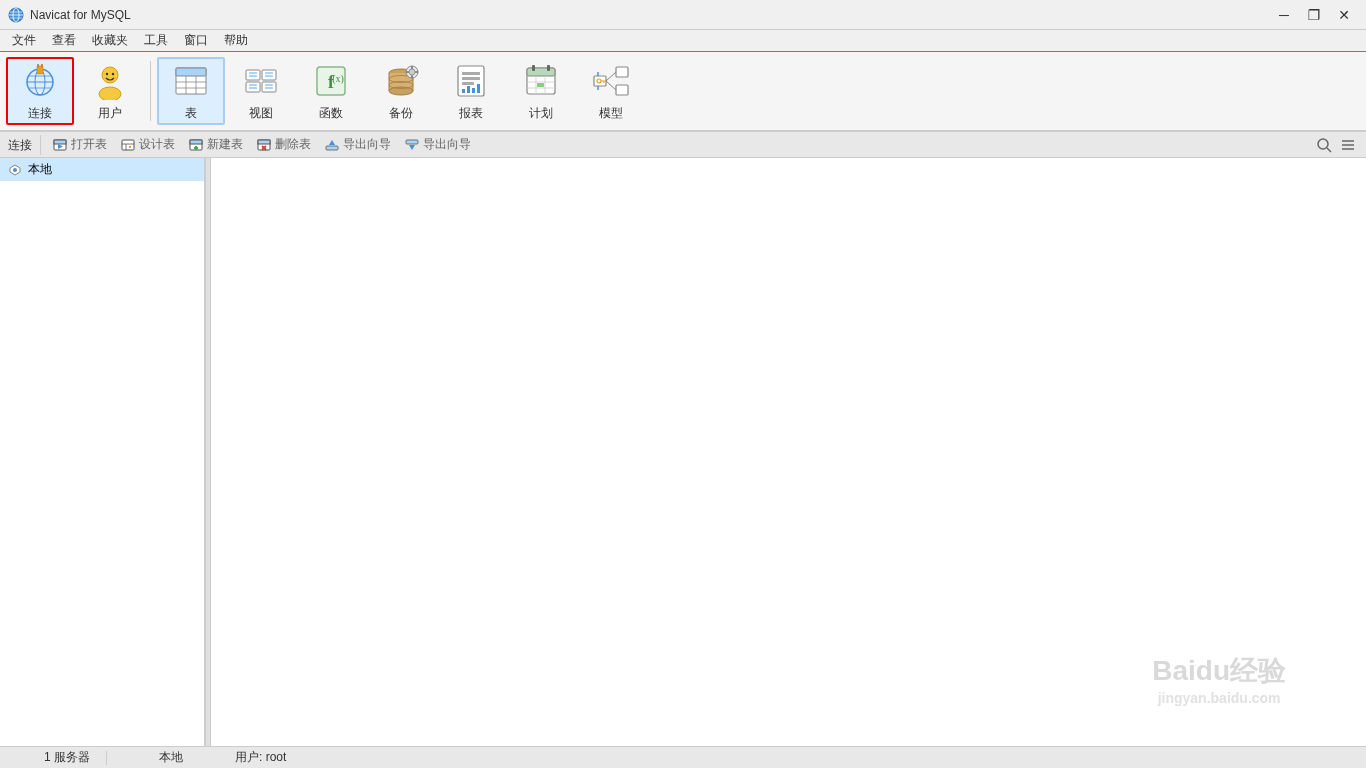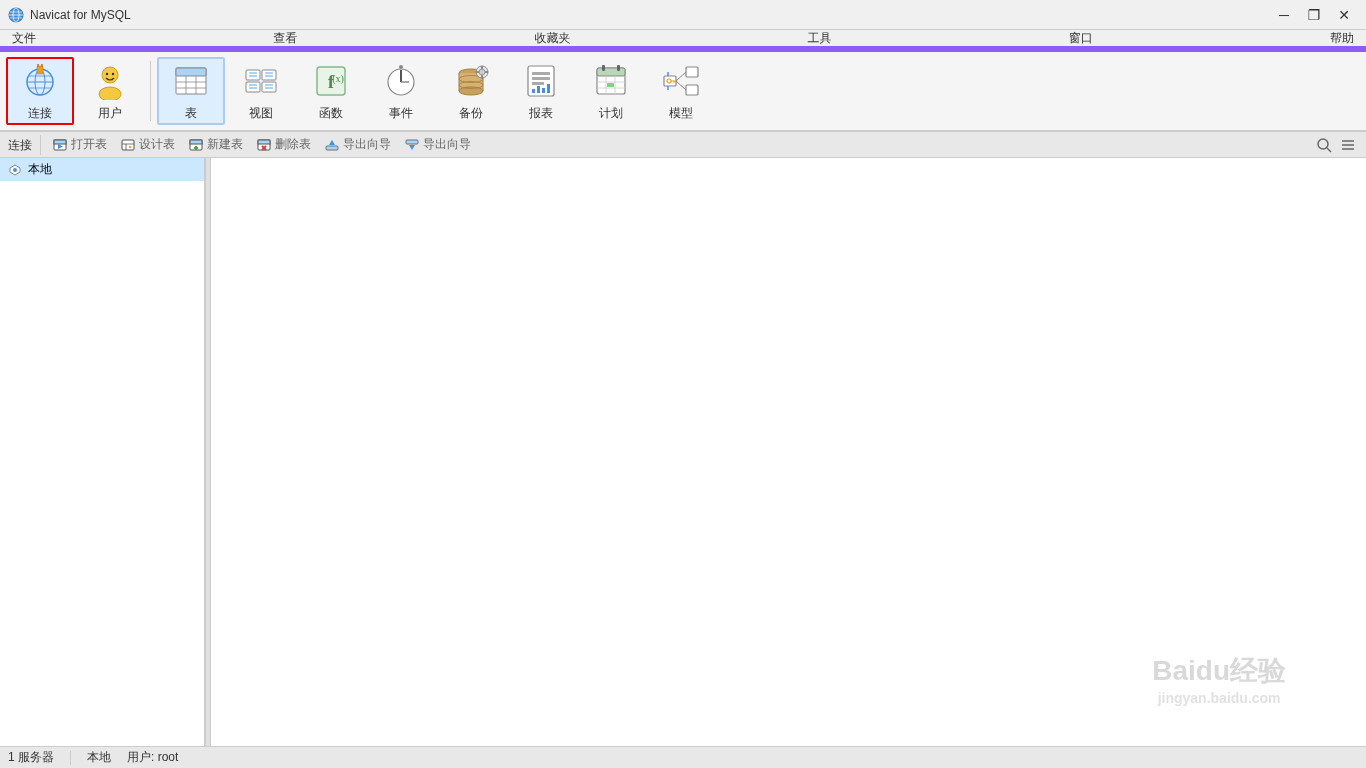--- a/index.html
+++ b/index.html
@@ -44,22 +44,21 @@
       color: #333;
     }
 
     
     #menu-bar {
       height: 22px;
       background: #f0f0f0;
       display: flex;
       align-items: center;
       padding: 0 4px;
-      border-bottom: 6px solid #8b5cf6;
-      justify-content: space-between;
+      border-bottom: 1px solid #8b5cf6;
     }
     .menu-item {
       padding: 2px 8px;
       cursor: pointer;
       font-size: 12px;
       color: #333;
     }
 
     
     #toolbar {
@@ -189,20 +188,21 @@
       align-items: center;
       padding: 0 8px;
       font-size: 12px;
       color: #333;
       gap: 16px;
     }
     .status-section {
       display: flex;
       align-items: center;
       gap: 4px;
+      margin-left: 36px;
     }
     .status-separator {
       width: 1px;
       height: 14px;
       background: #ccc;
     }
 
     
     #watermark {
       position: absolute;
@@ -329,31 +329,20 @@
     <div class="icon-area">
       <svg width="38" height="38" viewBox="0 0 38 38">
         <rect x="5" y="5" width="28" height="28" rx="3" fill="#e8f4e8" stroke="#88b888" stroke-width="1.5"></rect>
         <text x="19" y="26" text-anchor="middle" font-size="18" font-weight="bold" fill="#4a8a4a" font-family="serif">f</text>
         <text x="26" y="20" text-anchor="middle" font-size="10" fill="#4a8a4a" font-family="serif">(x)</text>
       </svg>
     </div>
     <span>函数</span>
   </button>
 
-  <button class="toolbar-btn">
-    <div class="icon-area">
-      <svg width="38" height="38" viewBox="0 0 38 38">
-        <circle cx="19" cy="20" r="13" fill="white" stroke="#888" stroke-width="1.2"></circle>
-        <line x1="19" y1="8" x2="19" y2="20" stroke="#555" stroke-width="2"></line>
-        <line x1="19" y1="20" x2="27" y2="20" stroke="#888" stroke-width="1.5"></line>
-        <circle cx="19" cy="5" r="2" fill="#888"></circle>
-      </svg>
-    </div>
-    <span>事件</span>
-  </button>
 
 
   <button class="toolbar-btn">
     <div class="icon-area">
       <svg width="38" height="38" viewBox="0 0 38 38">
 
         <ellipse cx="19" cy="11" rx="12" ry="4" fill="#c8a060" stroke="#a08040" stroke-width="1"></ellipse>
         <rect x="7" y="11" width="24" height="18" fill="#d8b070" stroke="none"></rect>
         <ellipse cx="19" cy="29" rx="12" ry="4" fill="#c8a060" stroke="#a08040" stroke-width="1"></ellipse>
         <line x1="7" y1="11" x2="7" y2="29" stroke="#a08040" stroke-width="1"></line>

